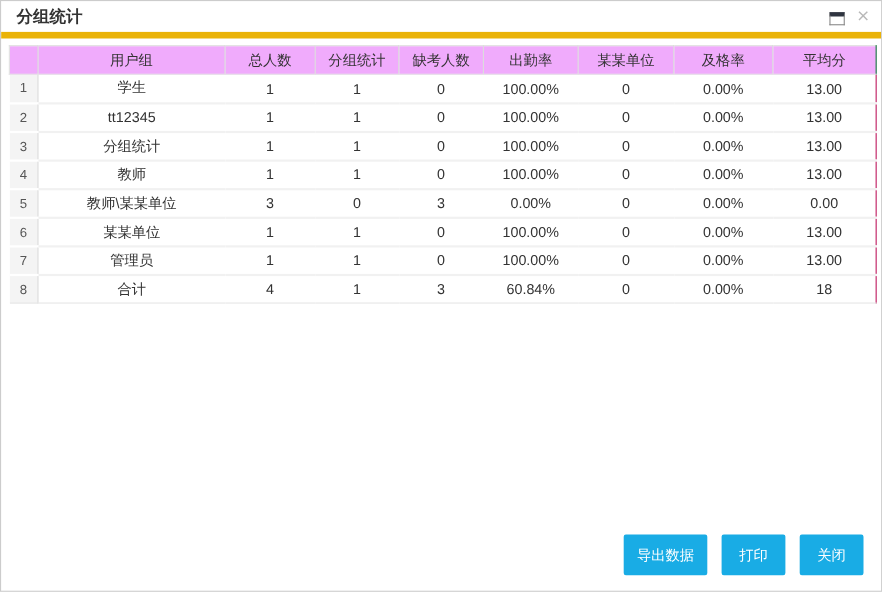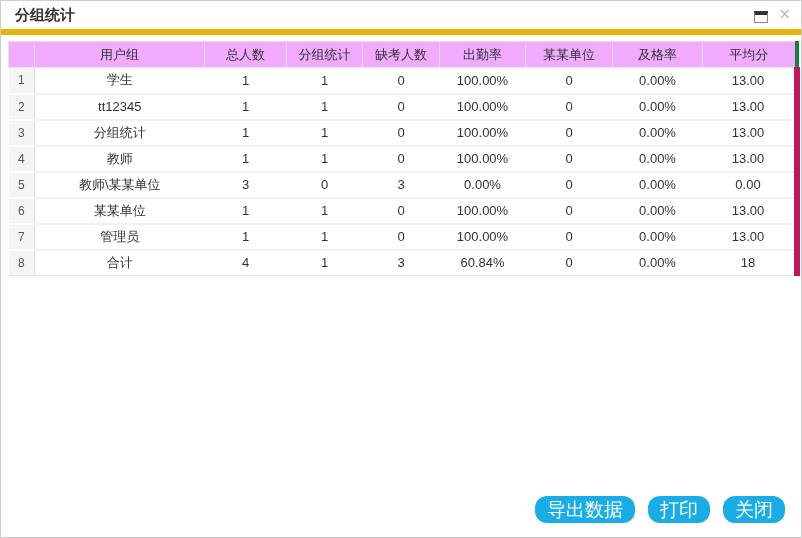--- a/index.html
+++ b/index.html
@@ -62,30 +62,30 @@
     font-weight: normal;
     color: #333;
     text-align: center;
     background: #f0abfc;
     border-top: 1px solid #e0e0e0;
     border-bottom: 1px solid #e6e6e6;
     border-left: 1px solid #dcdcdc;
     border-right: 1px solid #dcdcdc;
   }
   thead th:first-child { border-left: 1px solid #e0e0e0; }
-  thead th:last-child { border-right: 4px solid #15803d; margin-top: 40px; }
+  thead th:last-child { border-right: 1px solid #15803d; margin-top: 40px; }
   tbody td {
     height: 26px;
     text-align: center;
     color: #333;
     background: #fff;
     border-bottom: 2px solid #f1f1f1;
   }
   tbody tr:last-child td { border-bottom: 1px solid #e6e6e6; }
-  tbody td:last-child { border-right: 6px solid #be185d; text-align: center; }
+  tbody td:last-child { border-right: 1px solid #be185d; text-align: center; }
   tbody td.rownum {
     background: #f4f4f4;
     border-right: 1px solid #dcdcdc;
     border-bottom: 2px solid #fff;
     color: #555;
     font-size: 12px;
   }
   col.c-num   { width: 26px; }
   col.c-group { width: 170px; }
   col.c-total { width: 82px; }
@@ -99,27 +99,27 @@
   
   .footer {
     position: absolute;
     right: 16px;
     bottom: 14px;
     display: flex;
     gap: 13px;
   }
   .btn {
     min-width: 58px;
-    height: 27px;
+    height: 37px;
     padding: 0 12px;
     border: none;
-    border-radius: 12px;
+    border-radius: 2px;
     background: #19ace5;
     color: #fff;
-    font-size: 19px;
+    font-size: 13px;
     font-family: "Liberation Sans", "DejaVu Sans", sans-serif;
     cursor: pointer;
   }
 </style>
 </head>
 <body>
 
 <div class="titlebar">
   <span class="title">分组统计</span>
   <span class="win-controls">

